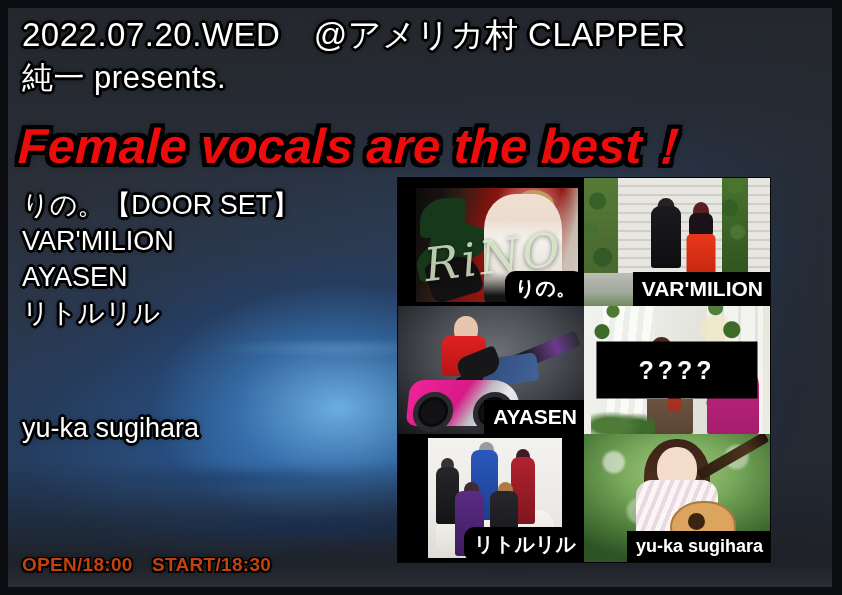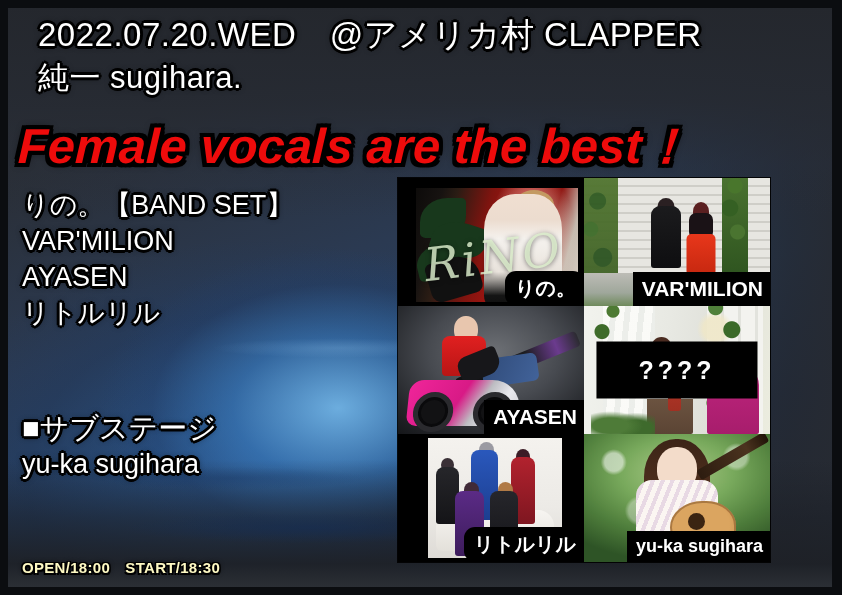--- a/index.html
+++ b/index.html
@@ -41,21 +41,21 @@
   .outl{
     color:#ffffff;
     text-shadow:
       -2px -2px 0 #000, 2px -2px 0 #000, -2px 2px 0 #000, 2px 2px 0 #000,
       -3px 0 0 #000, 3px 0 0 #000, 0 -3px 0 #000, 0 3px 0 #000,
       0 0 6px rgba(0,0,0,.9);
     white-space:pre;
   }
 
   
-  .hdr{position:absolute;left:38px;top:16px;z-index:6;}
+  .hdr{position:absolute;left:22px;top:16px;z-index:6;}
   .hdr .l1{font-size:33px;font-weight:400;letter-spacing:.5px;line-height:1.18;}
   .hdr .l2{font-size:31px;font-weight:400;letter-spacing:.5px;line-height:1.25;margin-top:4px;}
 
   
   .maintitle{
     position:absolute;left:18px;top:114px;z-index:6;
     font-size:49px;font-weight:700;font-style:italic;
     letter-spacing:0px;
     color:#ee0b0b;
     white-space:pre;
@@ -72,22 +72,22 @@
   .lineup .row{font-size:27px;line-height:1.33;font-weight:400;}
   .lineup .row .sub{font-size:21px;}
 
   .substage{position:absolute;left:22px;top:410px;z-index:6;}
   .substage .s1{font-size:29px;line-height:1.25;font-weight:400;}
   .substage .s2{font-size:27px;line-height:1.3;font-weight:400;margin-top:1px;}
 
   
   .footer{position:absolute;left:22px;bottom:16px;z-index:8;}
   .footer div{
-    font-size:15px;font-weight:700;letter-spacing:.3px;line-height:1.45;
-    color:#fef9c3;white-space:pre;
+    font-size:19px;font-weight:700;letter-spacing:.3px;line-height:1.45;
+    color:#c2410c;white-space:pre;
     text-shadow:-1.5px -1.5px 0 #000,1.5px -1.5px 0 #000,-1.5px 1.5px 0 #000,1.5px 1.5px 0 #000,0 0 5px rgba(0,0,0,.9);
     text-align:center;
   }
 
   
   .grid{
     position:absolute;left:398px;top:178px;width:372px;height:384px;
     display:grid;grid-template-columns:1fr 1fr;grid-template-rows:1fr 1fr 1fr;
     background:#000;z-index:5;
     box-shadow:0 0 0 1px rgba(0,0,0,.9);
@@ -277,34 +277,33 @@
 <body>
 
 <div id="flyer">
 
   <div class="bg"></div>
   <div class="bg-veil"></div>
   <div class="bg-swirl"></div>
 
   <div class="hdr">
     <div class="l1 outl">2022.07.20.WED　@アメリカ村 CLAPPER</div>
-    <div class="l2 outl">純一 sugihara.</div>
+    <div class="l2 outl">純一 presents.</div>
   </div>
 
   <div class="maintitle">Female vocals are the best！</div>
 
   <div class="lineup">
-    <div class="row outl"><span>りの。【BAND SET】</span></div>
+    <div class="row outl"><span>りの。【DOOR SET】</span></div>
     <div class="row outl"><span>VAR'MILION</span></div>
     <div class="row outl"><span>AYASEN</span></div>
     <div class="row outl"><span>リトルリル</span></div>
   </div>
 
   <div class="substage">
-    <div class="s1 outl">■サブステージ</div>
     <div class="s2 outl">yu-ka sugihara</div>
   </div>
 
   <div class="footer">
     <div>OPEN/18:00　START/18:30</div>
   </div>
 
   <div class="grid">
 
     <div class="cell">

